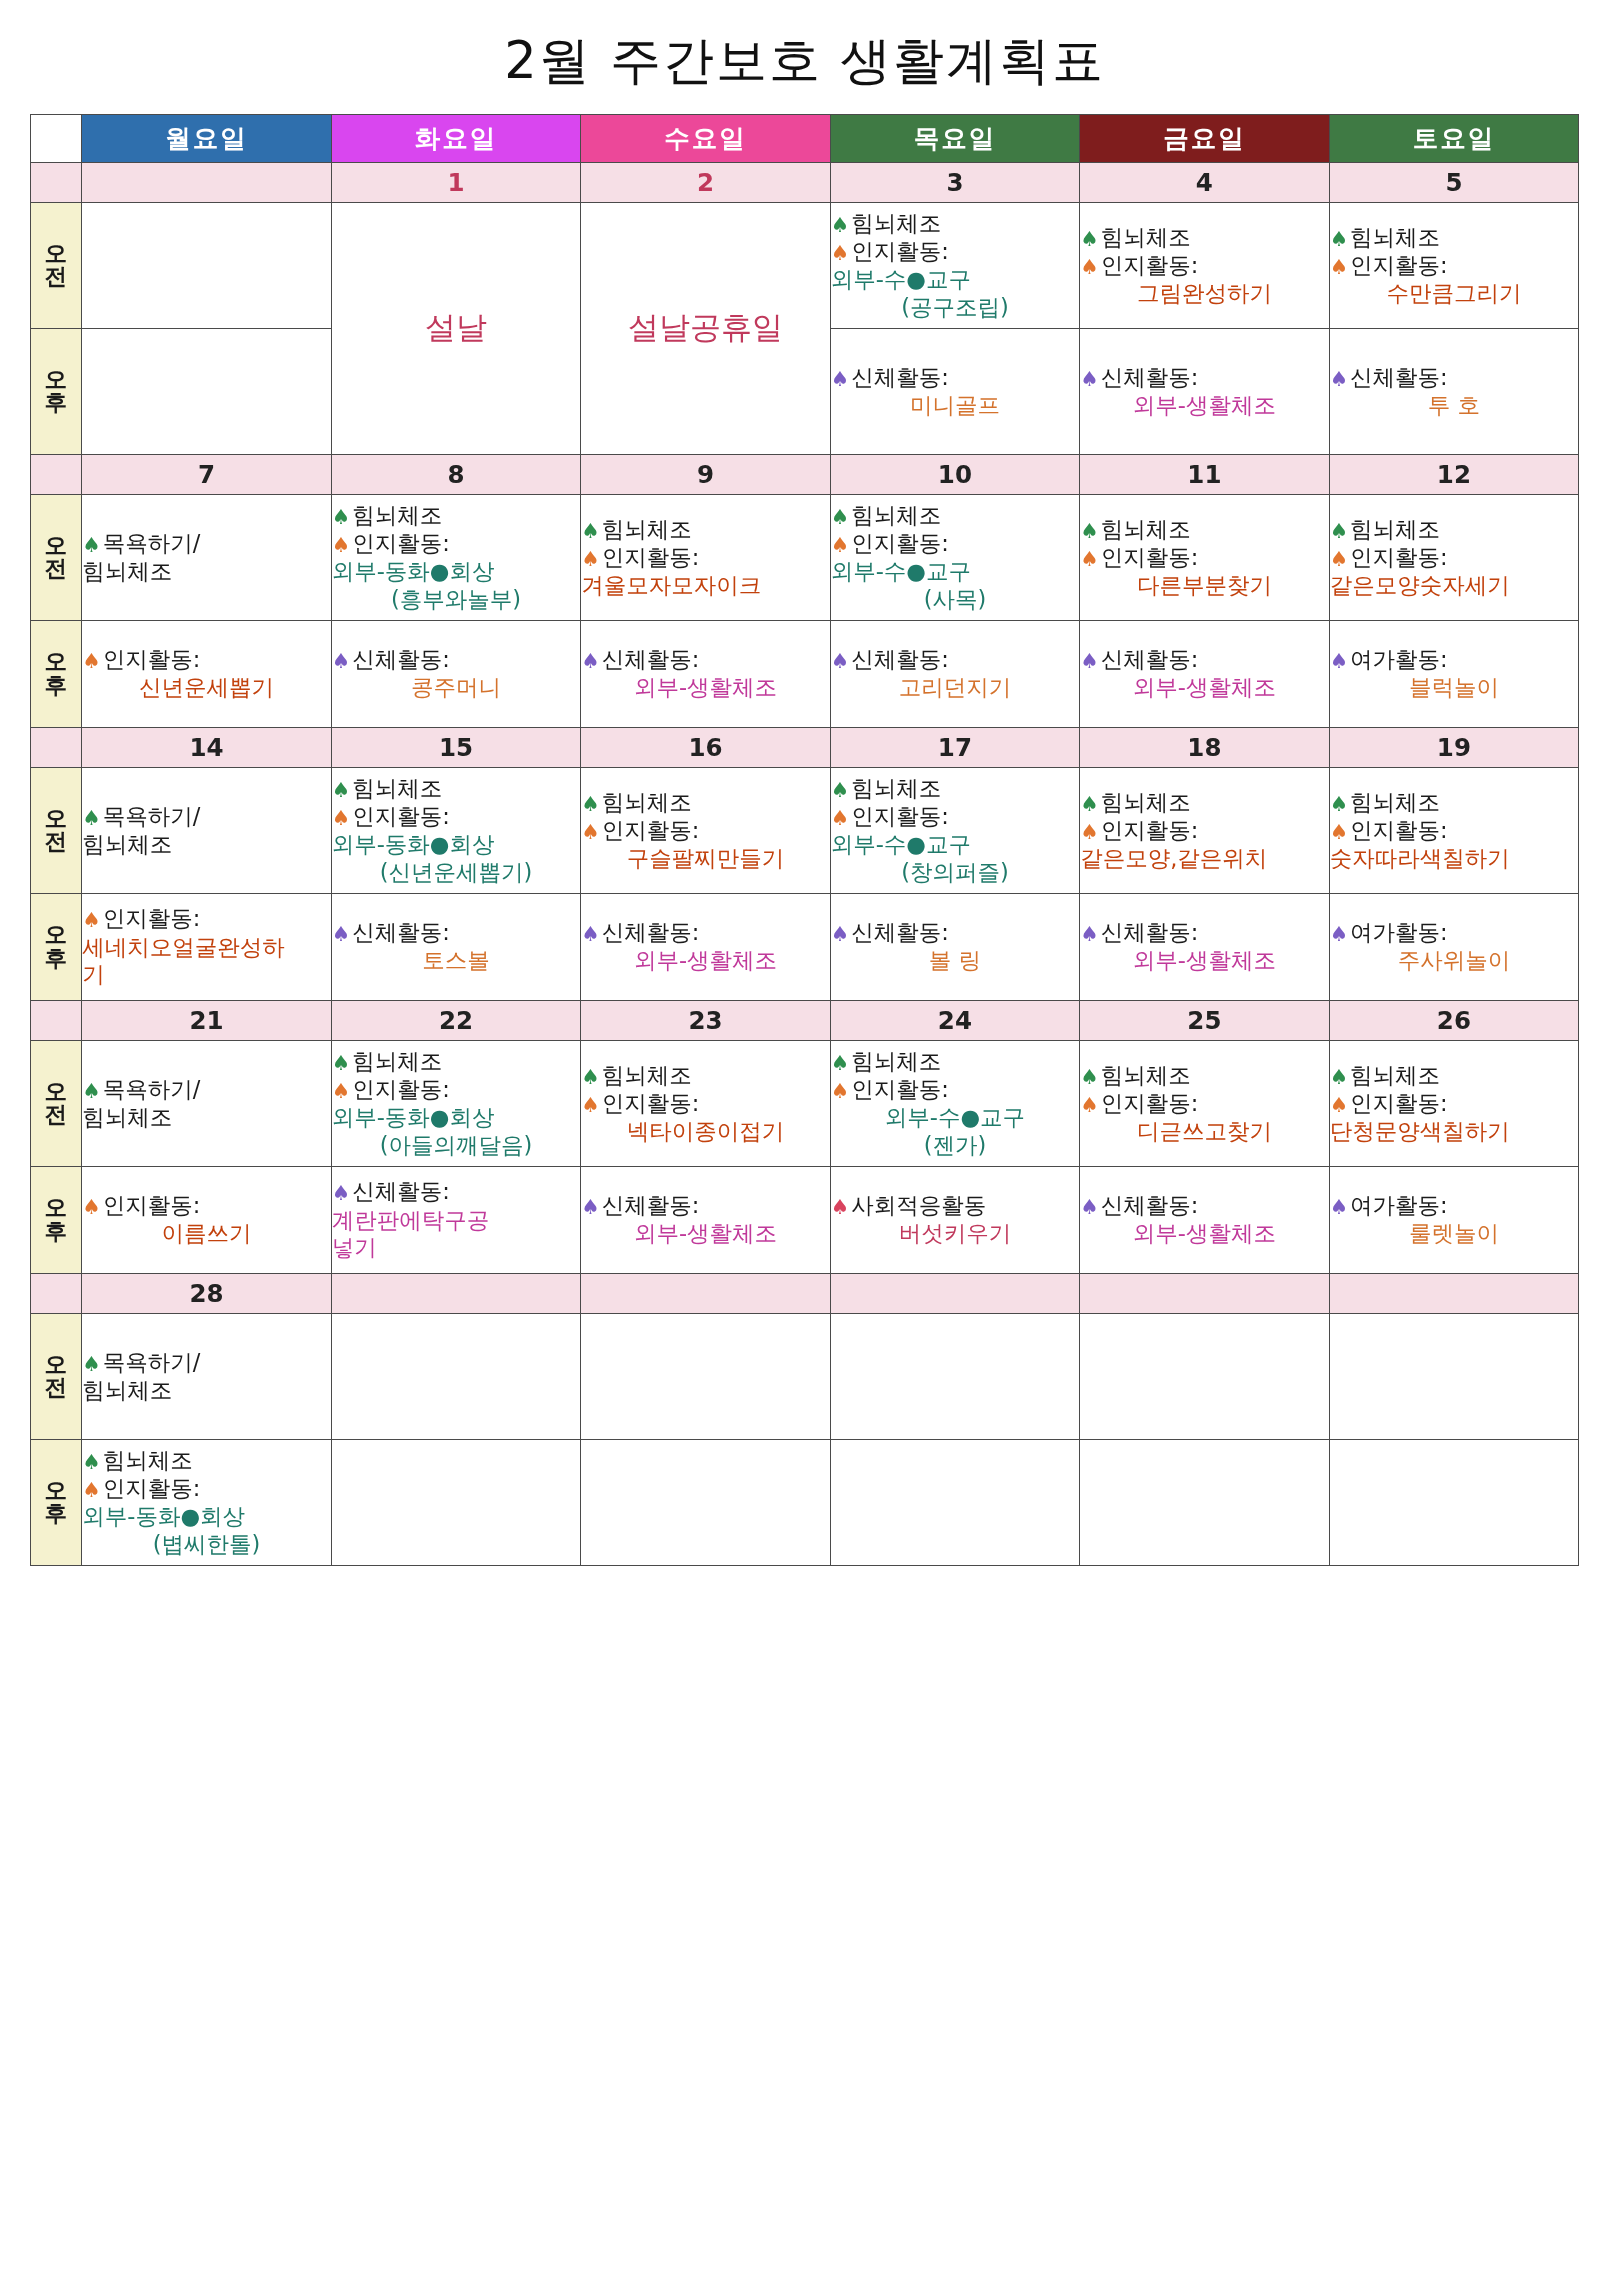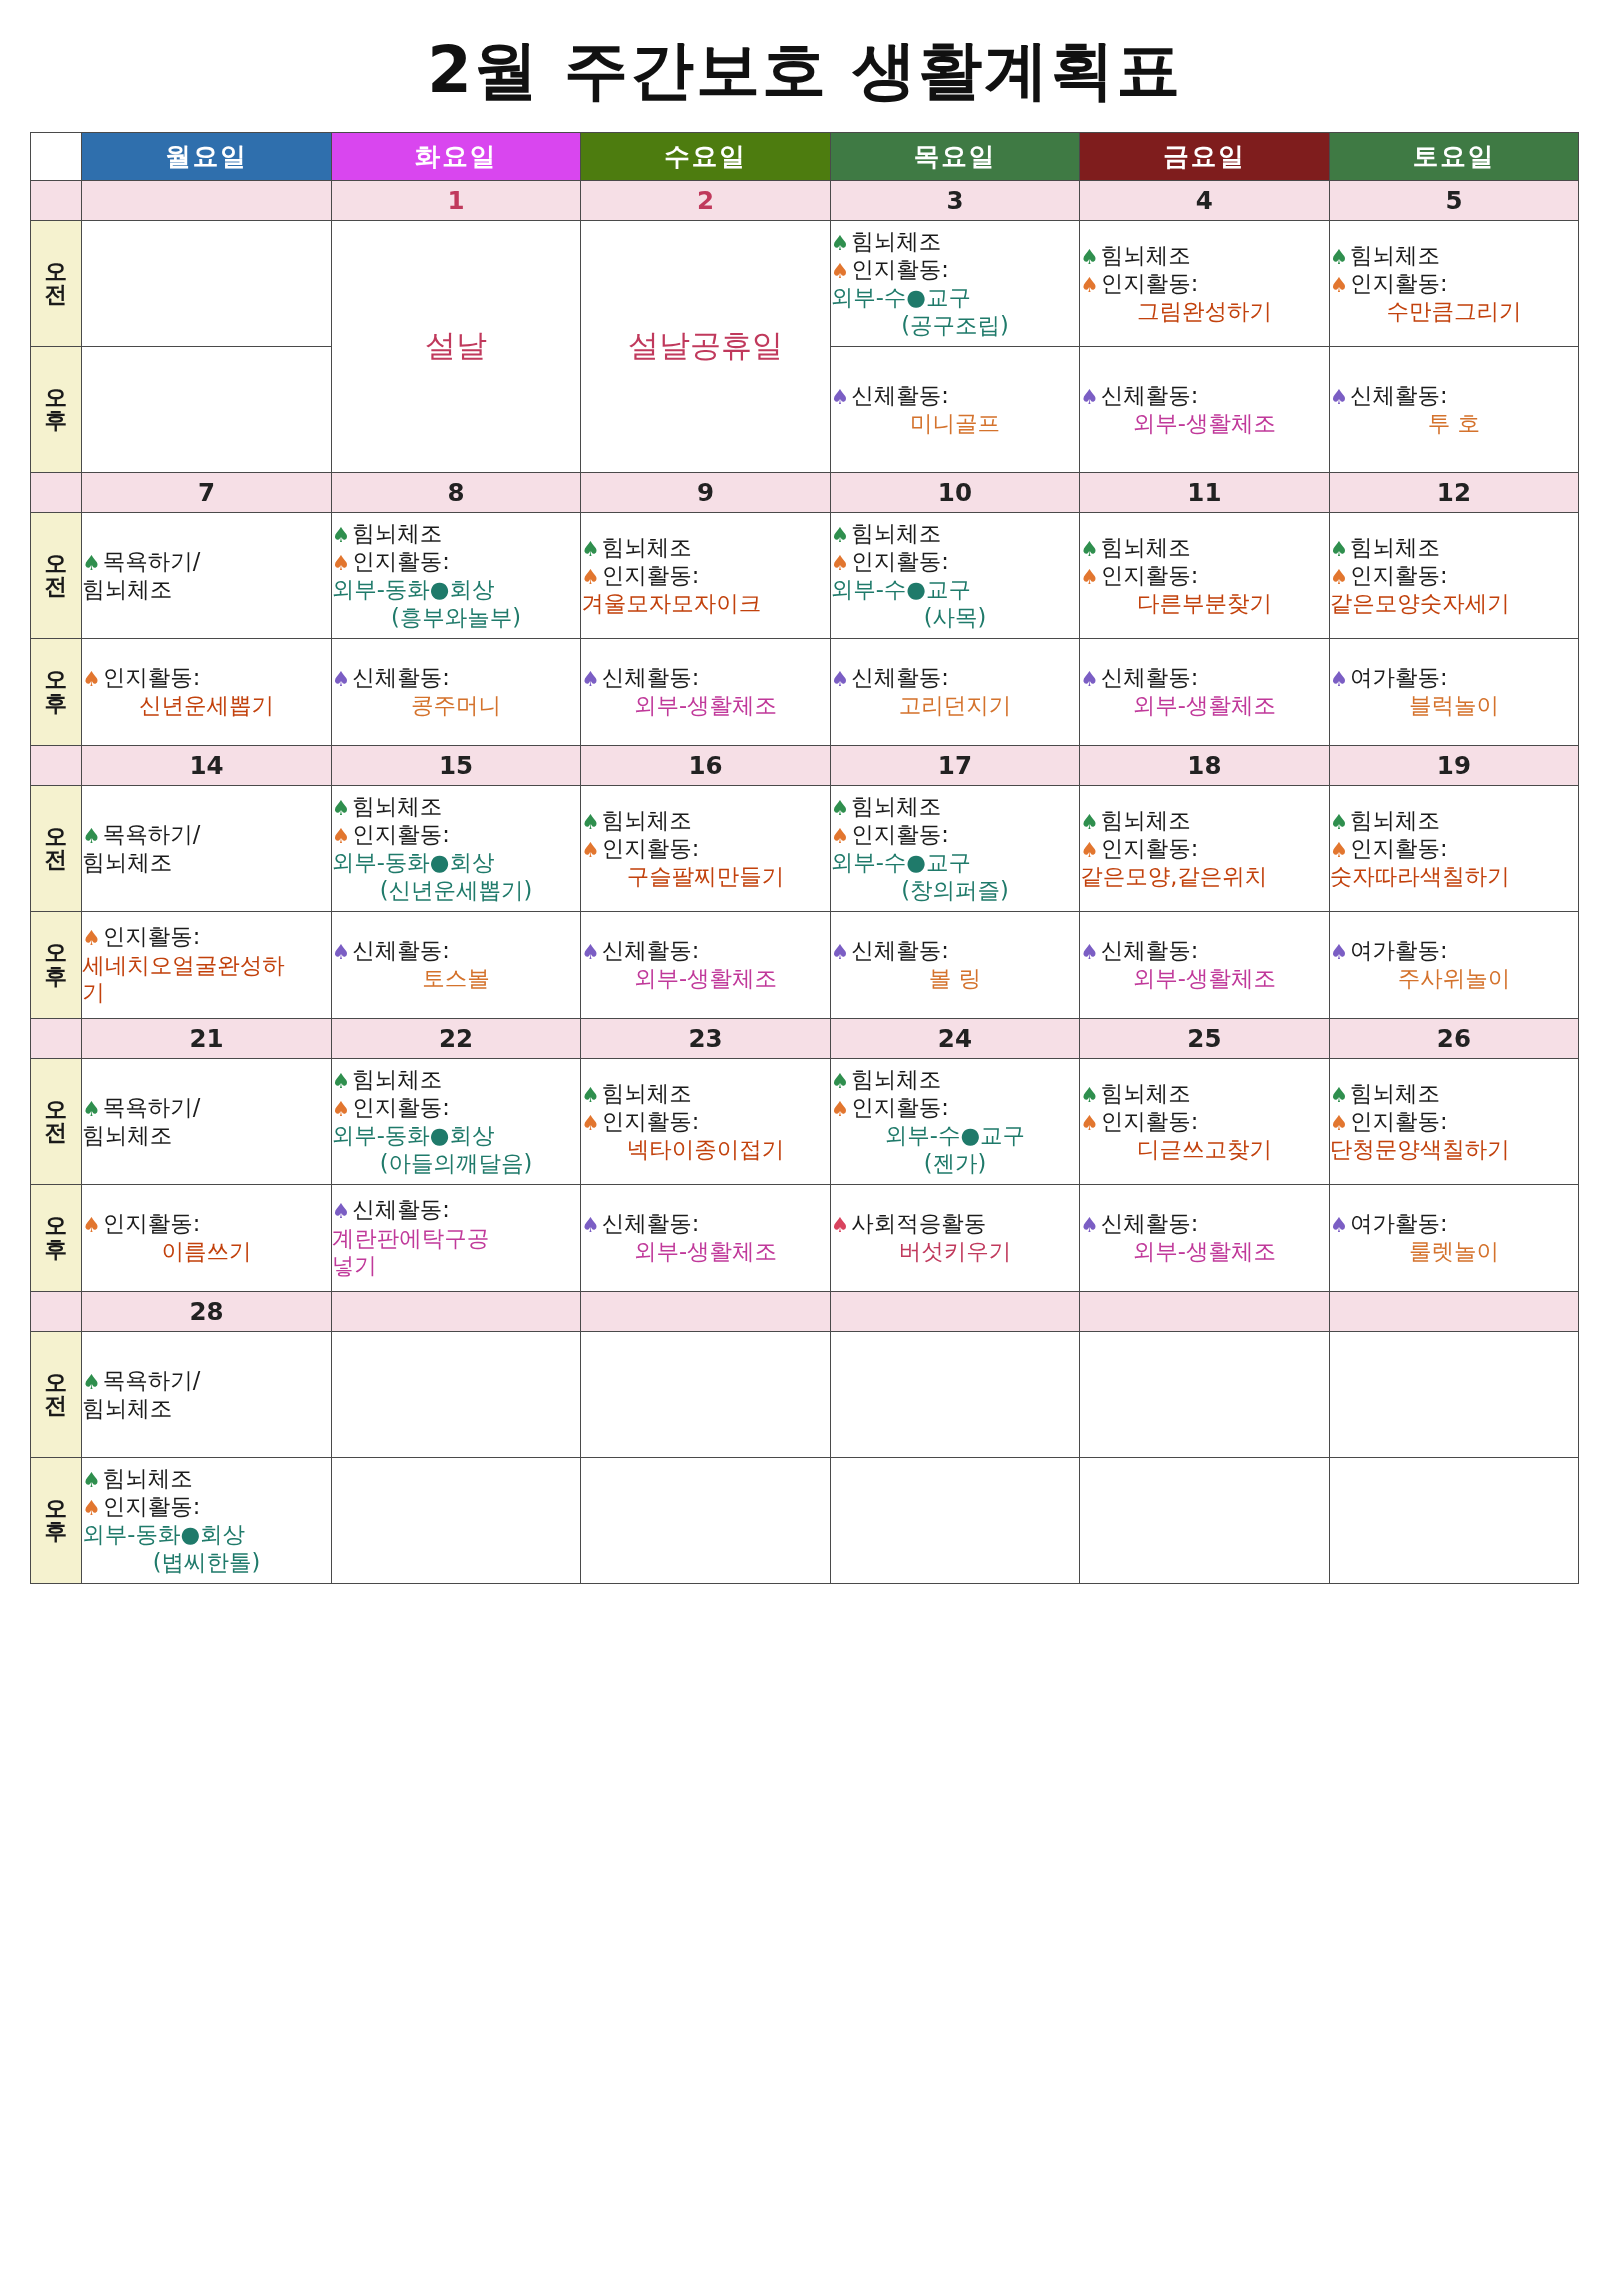--- a/index.html
+++ b/index.html
@@ -17,22 +17,22 @@
   }
   .page {
     width: 1621px;
     height: 2292px;
     box-sizing: border-box;
     padding: 17.6px 39px 0 27.4px;
     position: relative;
   }
   .title {
     text-align: center;
-    font-size: 64px;
-    font-weight: bold;
+    font-size: 51px;
+    font-weight: normal;
     letter-spacing: 2px;
     margin: 9.8px 0 17.6px 0;
     font-family: "DejaVu Sans", sans-serif;
     color: #111;
   }
   table.cal {
     border-collapse: collapse;
     width: 1549px;
     margin: 12px auto;
     table-layout: fixed;
@@ -54,21 +54,21 @@
     color: #ffffff;
     text-align: center;
     letter-spacing: 2px;
   }
   th.corner {
     background: #ffffff;
     border: none;
   }
   .hdr-mon { background: #2f6fad; }
   .hdr-tue { background: #d946ef; }
-  .hdr-wed { background: #4d7c0f; }
+  .hdr-wed { background: #ec4899; }
   .hdr-thu { background: #3f7a44; }
   .hdr-fri { background: #7f1d1d; }
   .hdr-sat { background: #3f7a44; }
 
   tr.datesrow td {
     background: #f6dfe6;
     height: 39px;
     text-align: center;
     font-size: 24.5px;
     font-weight: bold;

